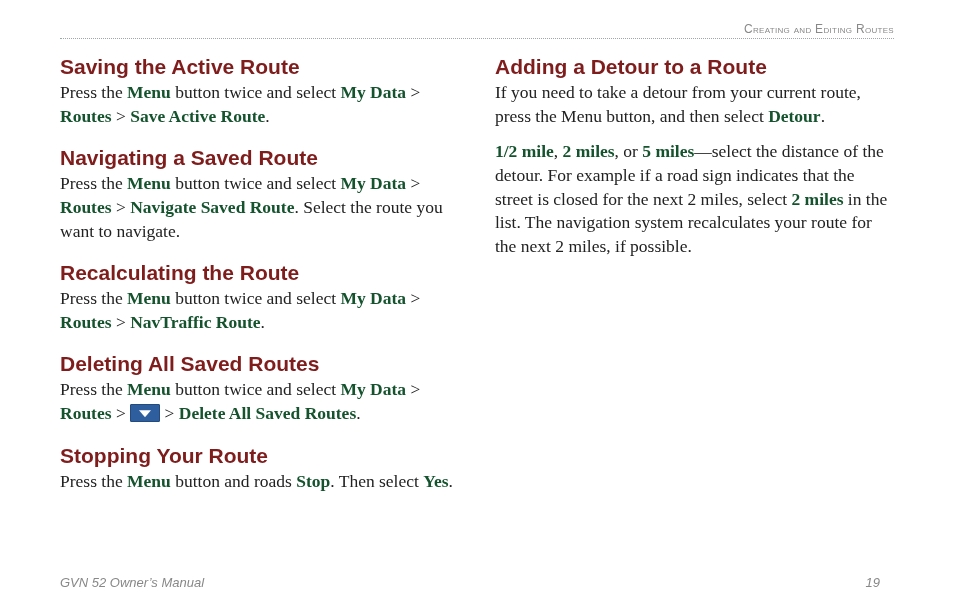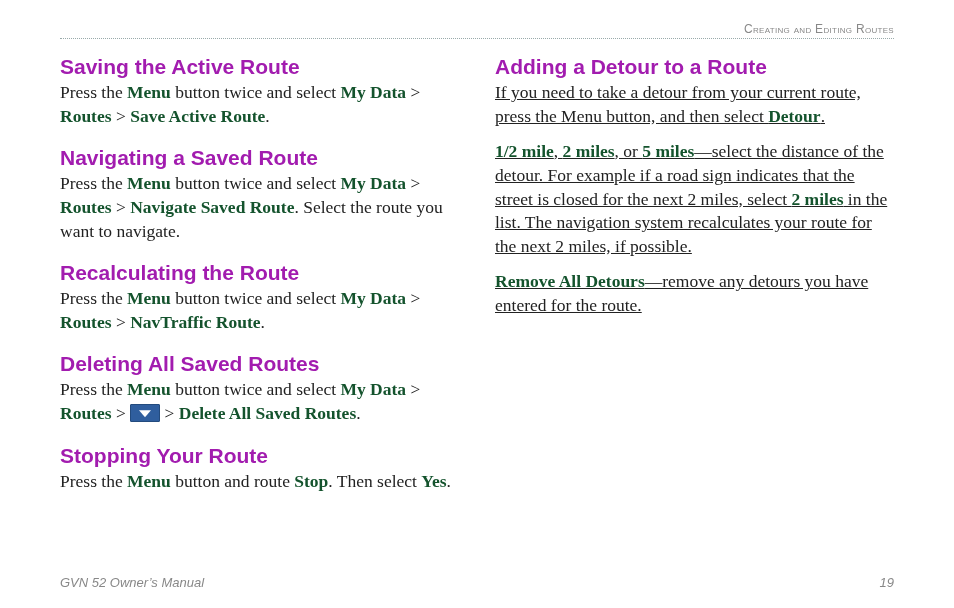--- a/index.html
+++ b/index.html
@@ -28,29 +28,29 @@
   .cols {
     display: flex;
     gap: 36px;
   }
   .col { flex: 1 1 0; }
   .section { margin-bottom: 18px; }
   .h {
     font-family: Arial, Helvetica, sans-serif;
     font-weight: 700;
     font-size: 21px;
-    color: #a21caf;
+    color: #7f1d1d;
     margin-bottom: 2px;
   }
   .body {
     font-size: 17.5px;
     line-height: 1.35;
     color: #222;
   }
-  .body p, .para { margin-bottom: 12px; text-decoration: underline; }
+  .body p, .para { margin-bottom: 12px; }
   .kw { color: #14532d; font-weight: 700; }
   .sep { color: #222; }
   .dd-icon {
     display: inline-block;
     width: 30px; height: 18px;
     background: #2f5e9e;
     border: 1px solid #234b7e;
     vertical-align: -3px;
     position: relative;
     border-radius: 1px;
@@ -60,21 +60,21 @@
     position: absolute;
     left: 50%; top: 50%;
     transform: translate(-50%, -40%);
     width: 0; height: 0;
     border-left: 6px solid transparent;
     border-right: 6px solid transparent;
     border-top: 7px solid #fff;
   }
   .footer {
     position: absolute;
-    left: 60px; right: 60px; bottom: 18px;
+    left: 60px; right: 74px; bottom: 18px;
     display: flex; justify-content: space-between;
     font-family: Arial, Helvetica, sans-serif;
     font-style: italic;
     font-size: 13px;
     color: #888;
   }
 </style>
 </head>
 <body>
 
@@ -110,39 +110,36 @@
       <div class="section">
         <div class="h">Deleting All Saved Routes</div>
         <div class="body">
           <span>Press the </span><span class="kw">Menu</span><span> button twice and select </span><span class="kw">My Data</span><span class="sep"> &gt; </span><span class="kw">Routes</span><span class="sep"> &gt; </span><span class="dd-icon"></span><span class="sep"> &gt; </span><span class="kw">Delete All Saved Routes</span><span>.</span>
         </div>
       </div>
 
       <div class="section">
         <div class="h">Stopping Your Route</div>
         <div class="body">
-          <span>Press the </span><span class="kw">Menu</span><span> button and route </span><span class="kw">Stop</span><span>. Then select </span><span class="kw">Yes</span><span>.</span>
+          <span>Press the </span><span class="kw">Menu</span><span> button and roads </span><span class="kw">Stop</span><span>. Then select </span><span class="kw">Yes</span><span>.</span>
         </div>
       </div>
 
     </div>
 
     <div class="col">
       <div class="section">
         <div class="h">Adding a Detour to a Route</div>
         <div class="body">
           <p class="para">
             <span>If you need to take a detour from your current route, press the Menu button, and then select </span><span class="kw">Detour</span><span>.</span>
           </p>
           <p class="para">
             <span class="kw">1/2 mile</span><span>, </span><span class="kw">2 miles</span><span>, or </span><span class="kw">5 miles</span><span>—select the distance of the detour. For example if a road sign indicates that the street is closed for the next 2 miles, select </span><span class="kw">2 miles</span><span> in the list. The navigation system recalculates your route for the next 2 miles, if possible.</span>
           </p>
-          <p class="para">
-            <span class="kw">Remove All Detours</span><span>—remove any detours you have entered for the route.</span>
-          </p>
         </div>
       </div>
     </div>
   </div>
 
   <div class="footer">
     <span>GVN 52 Owner’s Manual</span>
     <span>19</span>
   </div>
 </div>

